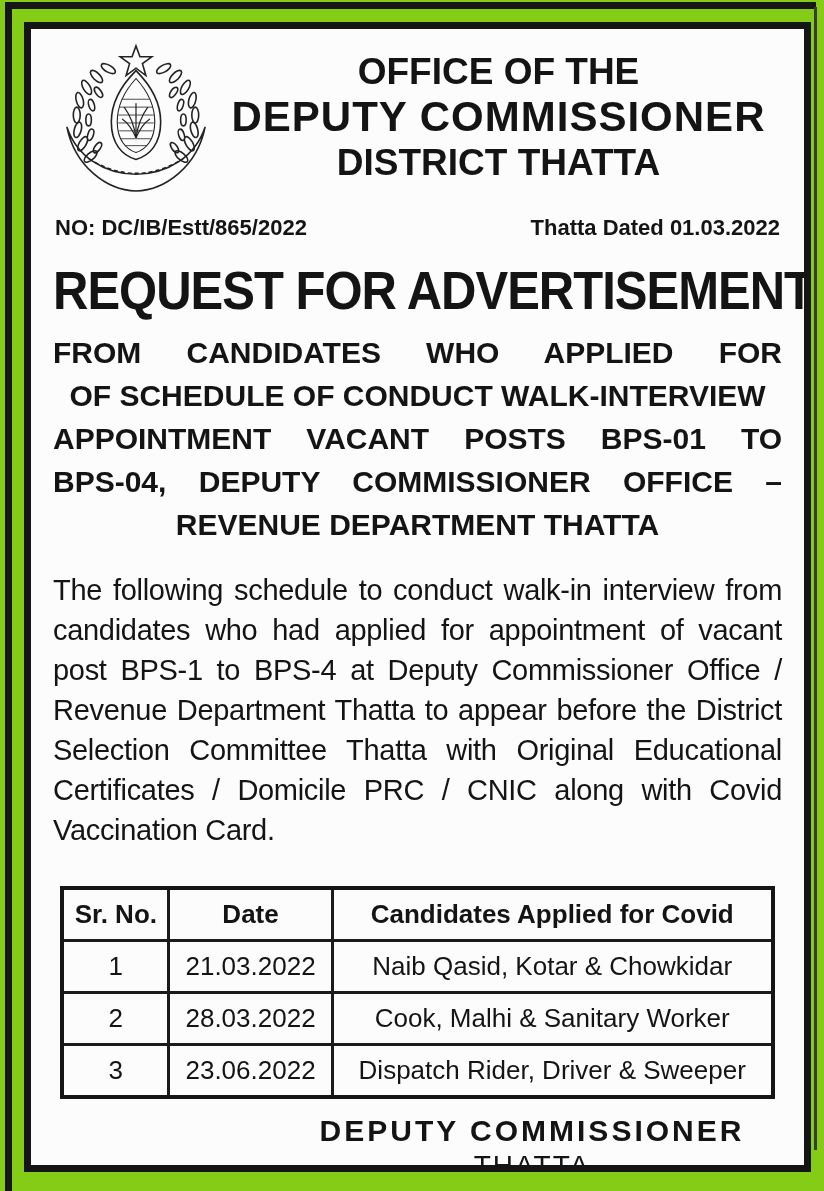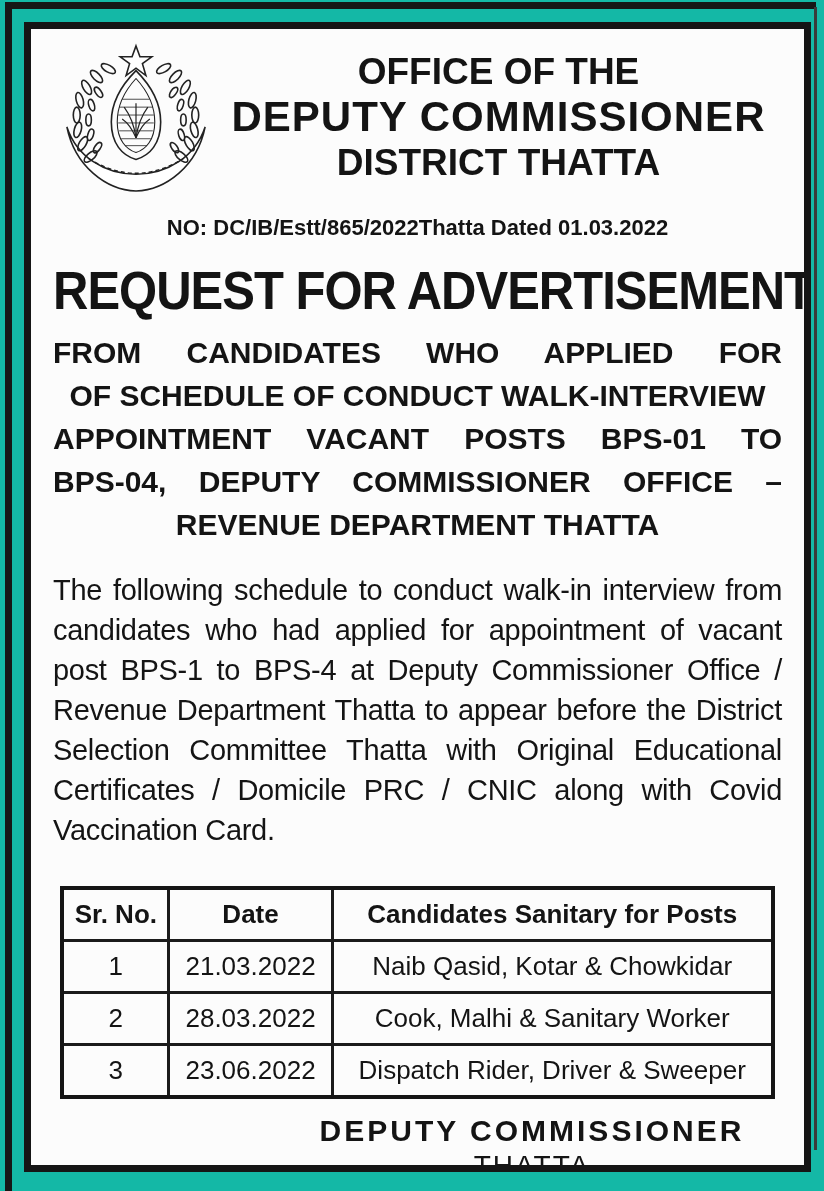--- a/index.html
+++ b/index.html
@@ -4,21 +4,21 @@
 <style>
   * { margin: 0; padding: 0; box-sizing: border-box; }
   html, body { background: #e9e9e9; }
   body { font-family: "Liberation Sans", sans-serif; color: #141414; }
 
   .page {
     position: relative;
     width: 824px;
     height: 1191px;
     margin: 0 auto;
-    background: #14b8a6;
+    background: #84cc16;
     overflow: hidden;
   }
 
   
   .frame-top    { position: absolute; left: 5px;  top: 2px;  width: 811px; height: 7px; background: #161616; }
   .frame-left   { position: absolute; left: 5px;  top: 2px;  width: 7px;  height: 1189px; background: #161616; }
   .frame-right  { position: absolute; left: 814px; top: 7px; width: 3px;  height: 1143px; background: #3a3a3a; }
 
   .ad-box {
     position: absolute;
@@ -32,21 +32,21 @@
 
   
   .masthead { display: flex; align-items: flex-start; margin-top: 6px; }
   .emblem { width: 158px; height: 150px; flex: 0 0 auto; margin-left: 4px; }
   .masthead-text { flex: 1 1 auto; text-align: center; padding-top: 8px; }
   .office-line1 { font-size: 37px; font-weight: bold; letter-spacing: 0px; line-height: 42px; }
   .office-line2 { font-size: 42px; font-weight: bold; letter-spacing: 1px; line-height: 48px; }
   .office-line3 { font-size: 37px; font-weight: bold; line-height: 44px; }
 
   
-  .ref-row { display: flex; justify-content: center; margin: 22px 2px 0 2px; }
+  .ref-row { display: flex; justify-content: space-between; margin: 22px 2px 0 2px; }
   .ref-row > div { font-size: 22px; font-weight: bold; }
 
   
   .headline {
     margin-top: 18px;
     text-align: center;
     font-size: 49px;
     font-weight: 900;
     letter-spacing: -1px;
     transform: scaleY(1.1);
@@ -196,21 +196,21 @@
       <div class="sub-line">REVENUE DEPARTMENT THATTA</div>
     </div>
 
     <p class="body-par">The following schedule to conduct walk-in interview from candidates who had applied for appointment of vacant post BPS-1 to BPS-4 at Deputy Commissioner Office / Revenue Department Thatta to appear before the District Selection Committee Thatta with Original Educational Certificates / Domicile PRC / CNIC along with Covid Vaccination Card.</p>
 
     <table class="schedule">
       <thead>
         <tr>
           <th class="col-sr">Sr. No.</th>
           <th class="col-date">Date</th>
-          <th class="col-post">Candidates Sanitary for Posts</th>
+          <th class="col-post">Candidates Applied for Covid</th>
         </tr>
       </thead>
       <tbody>
         <tr>
           <td>1</td>
           <td>21.03.2022</td>
           <td>Naib Qasid, Kotar &amp; Chowkidar</td>
         </tr>
         <tr>
           <td>2</td>

